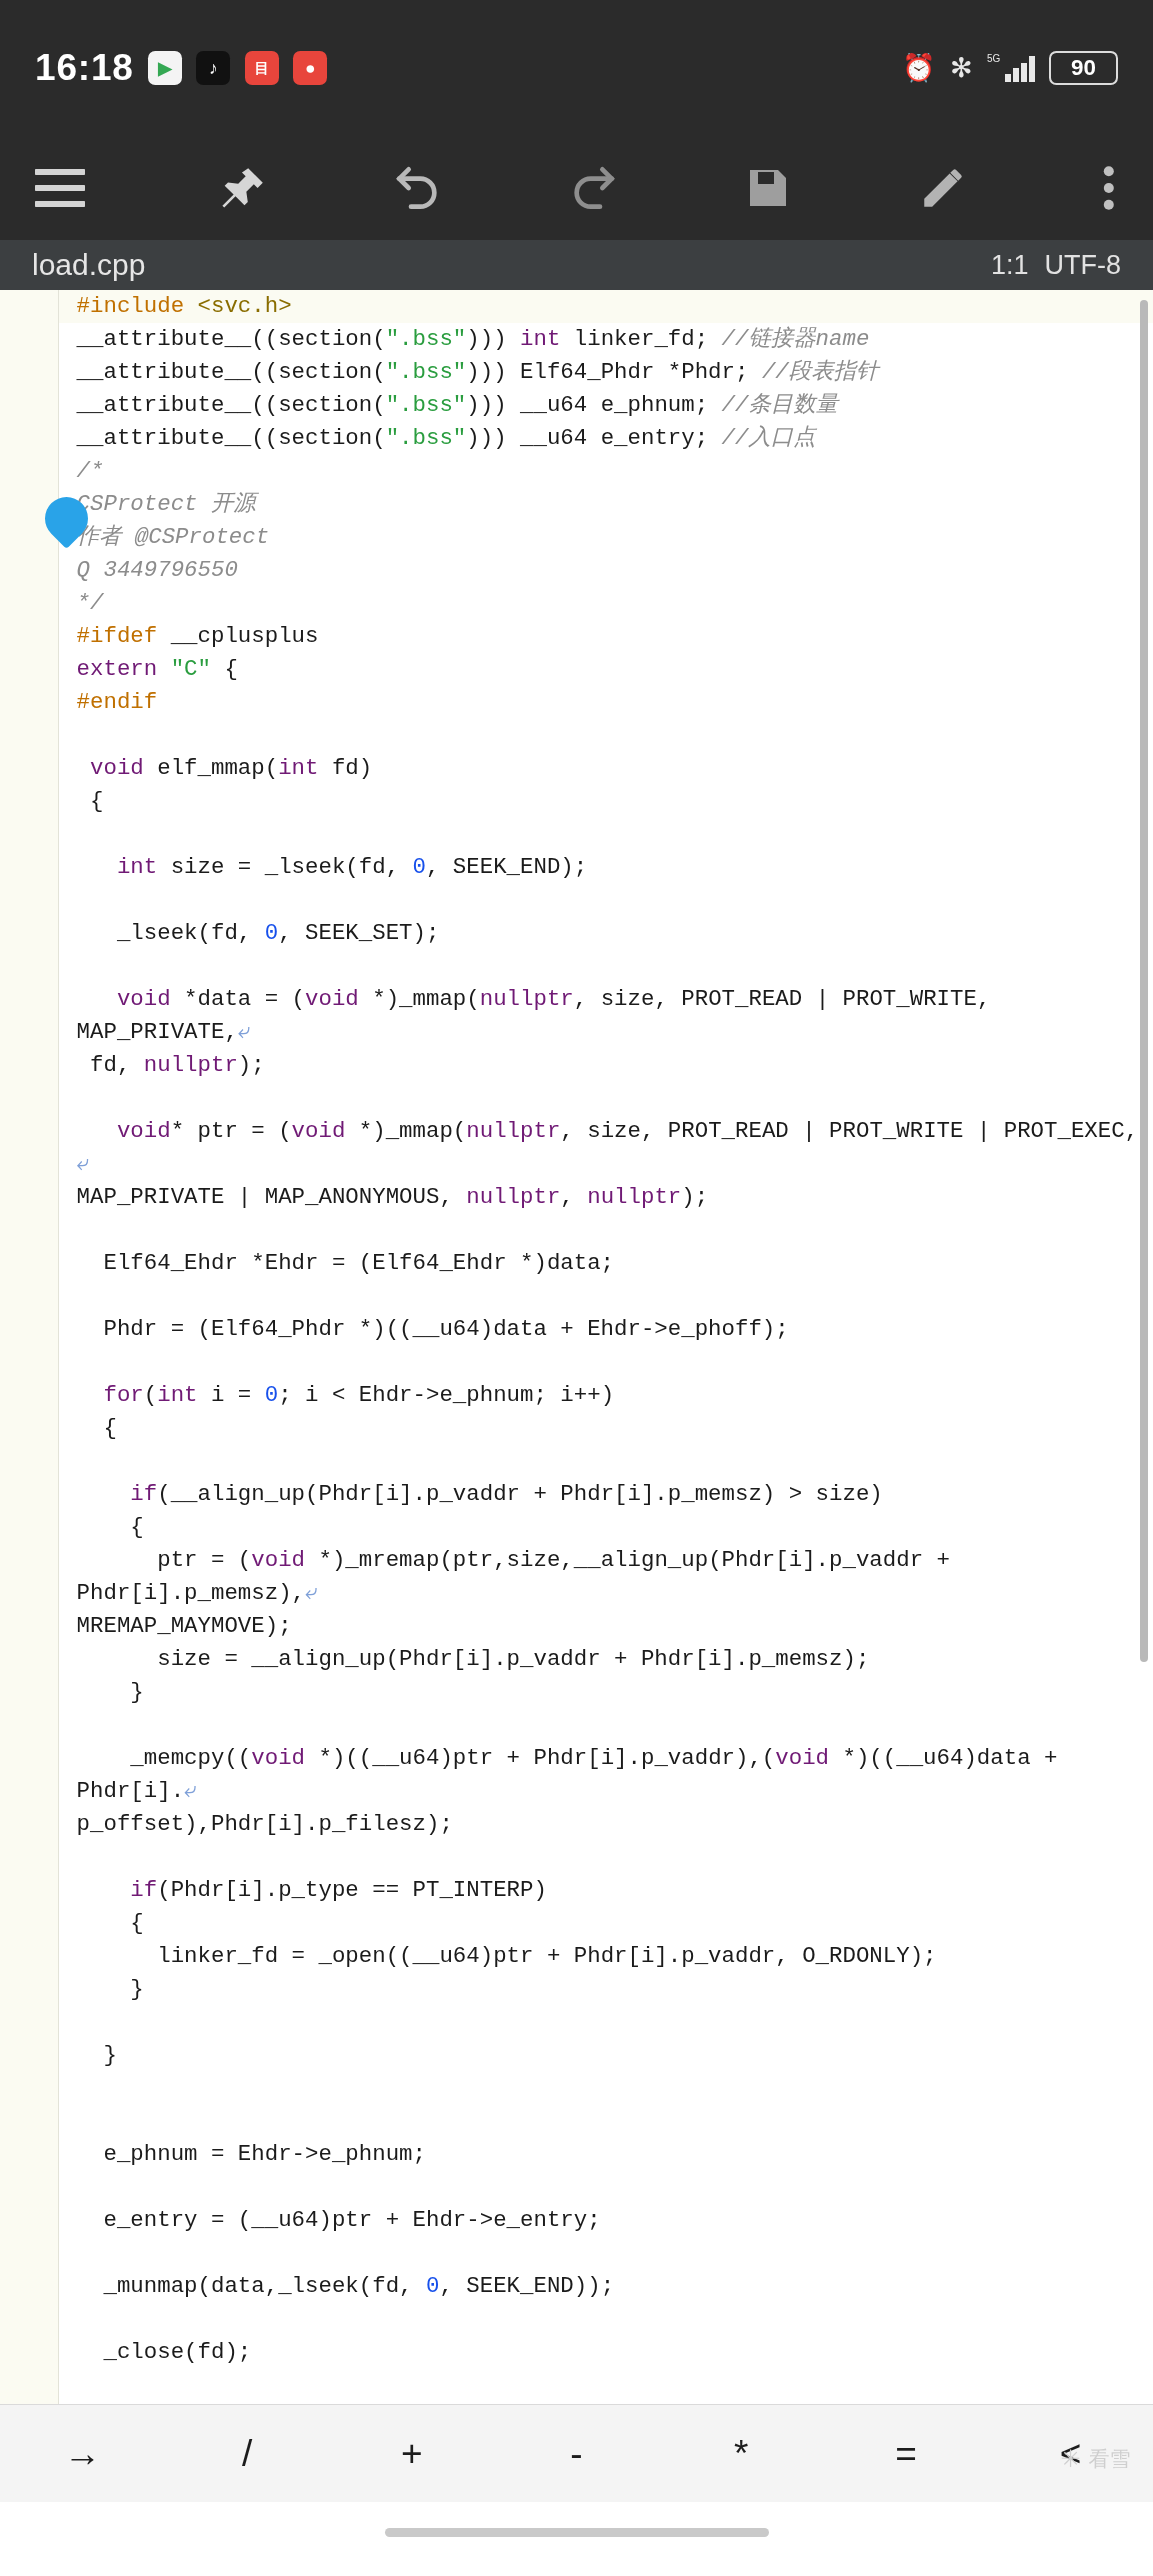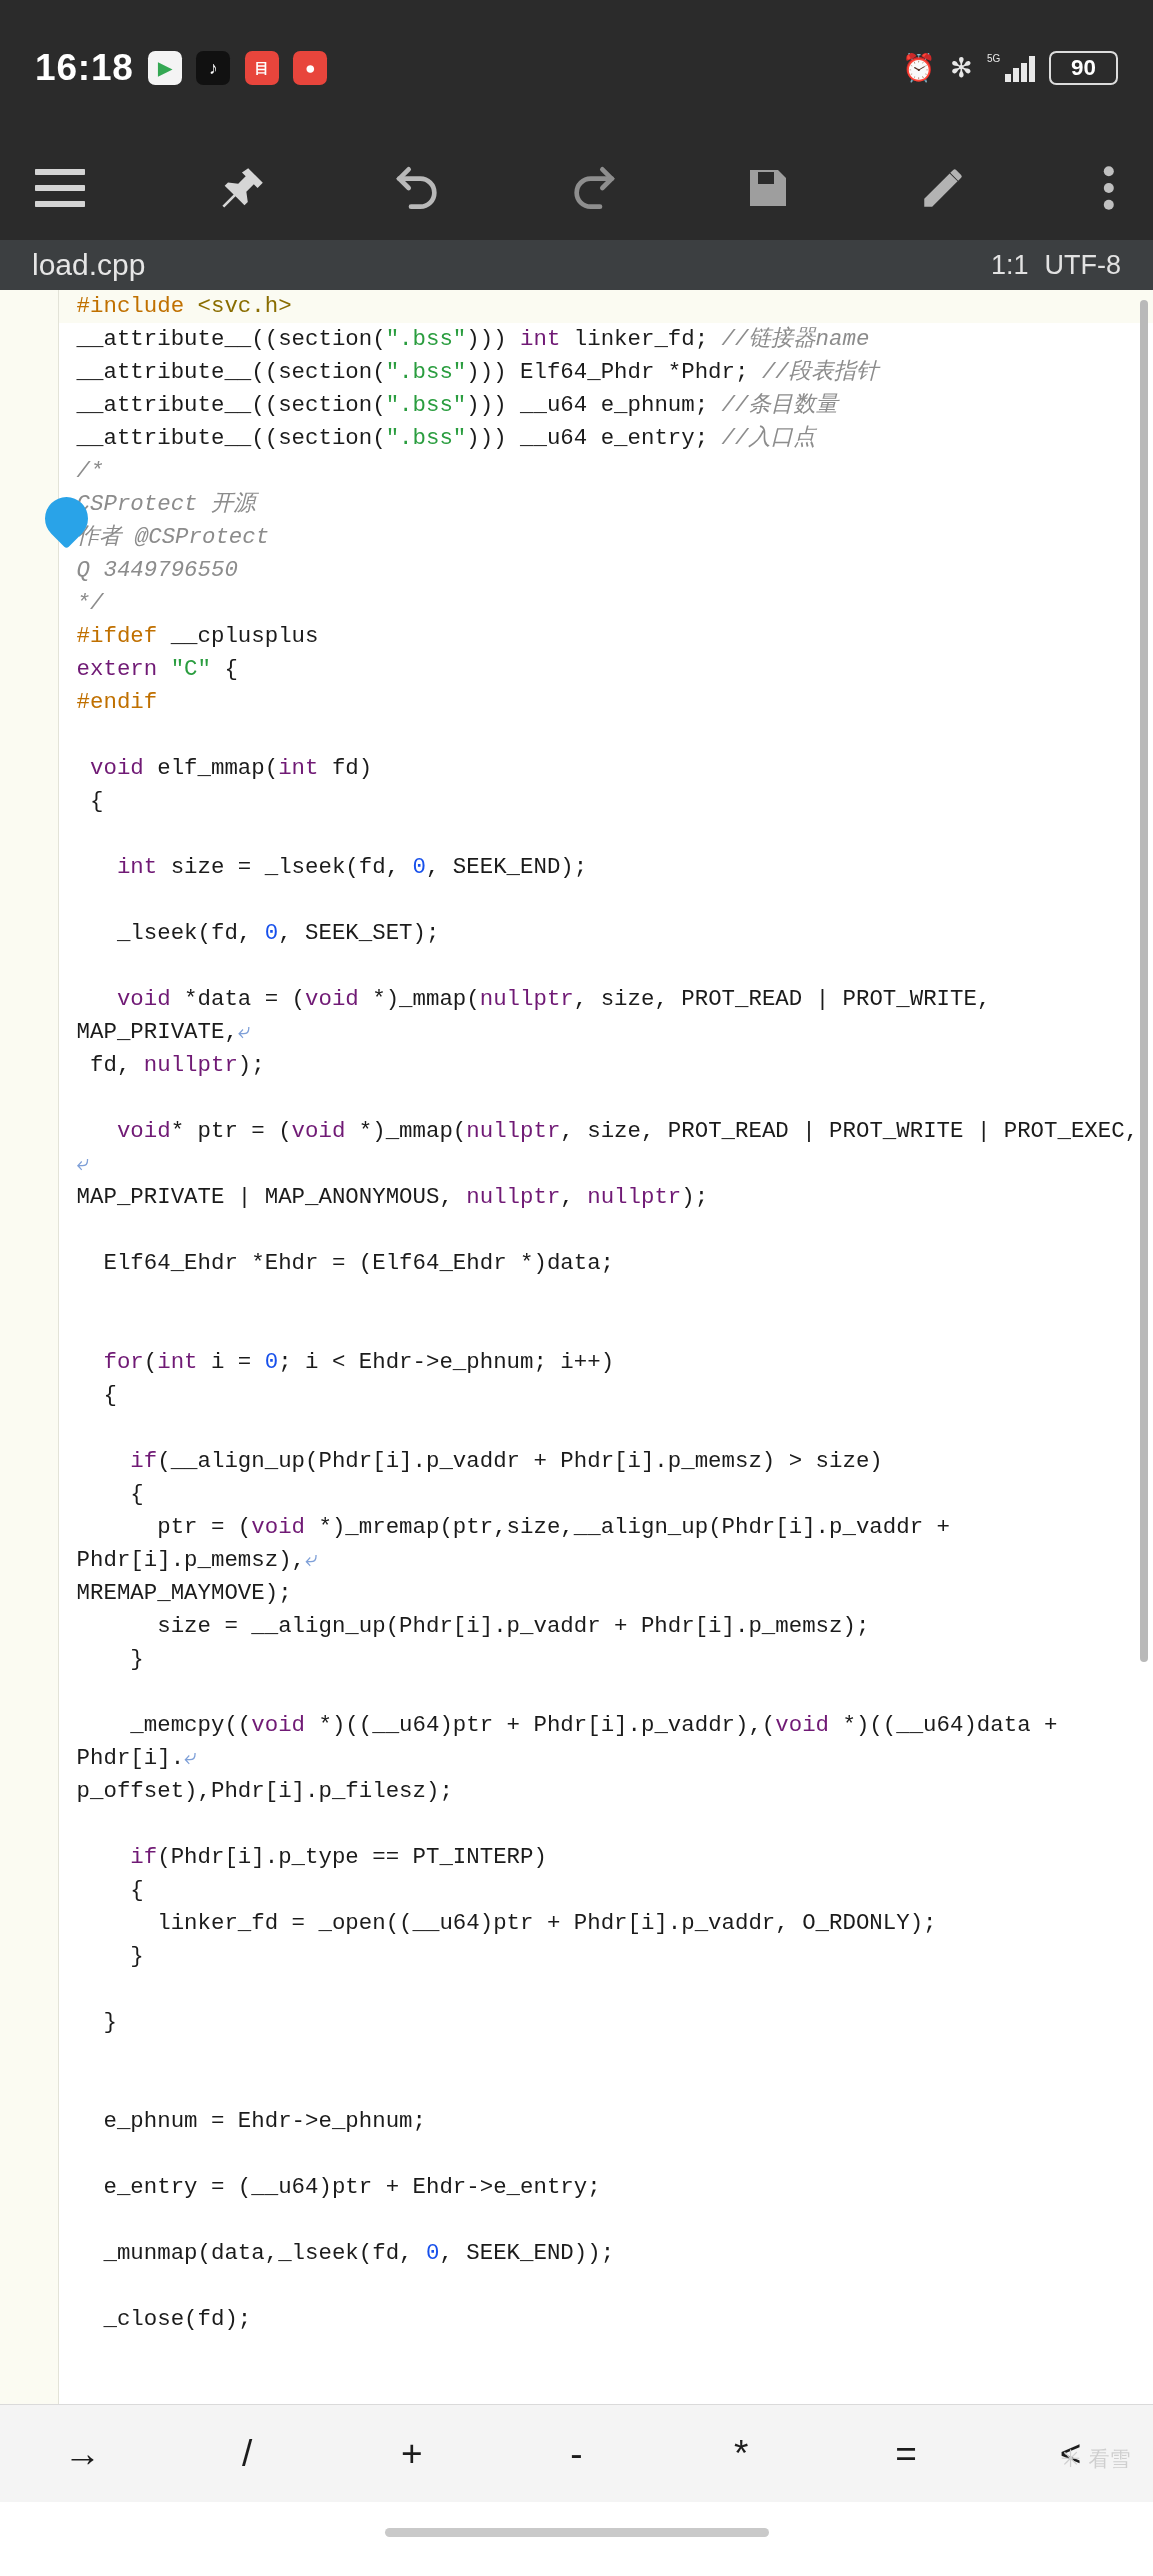--- a/index.html
+++ b/index.html
@@ -363,20 +363,24 @@
       </div>
       <div class="row">
         <div class="ln">26</div>
         <div class="src">  Elf64_Ehdr *Ehdr = (Elf64_Ehdr *)data;</div>
       </div>
       <div class="row">
         <div class="ln">27</div>
         <div class="src">&nbsp;</div>
       </div>
       <div class="row">
+        <div class="ln">28</div>
+        <div class="src">  Phdr = (Elf64_Phdr *)((__u64)data + Ehdr-&gt;e_phoff);</div>
+      </div>
+      <div class="row">
         <div class="ln">29</div>
         <div class="src">&nbsp;</div>
       </div>
       <div class="row">
         <div class="ln">30</div>
         <div class="src">  <span class="kw">for</span>(<span class="kw">int</span> i = <span class="num">0</span>; i &lt; Ehdr-&gt;e_phnum; i++)</div>
       </div>
       <div class="row">
         <div class="ln">31</div>
         <div class="src">  {</div>

